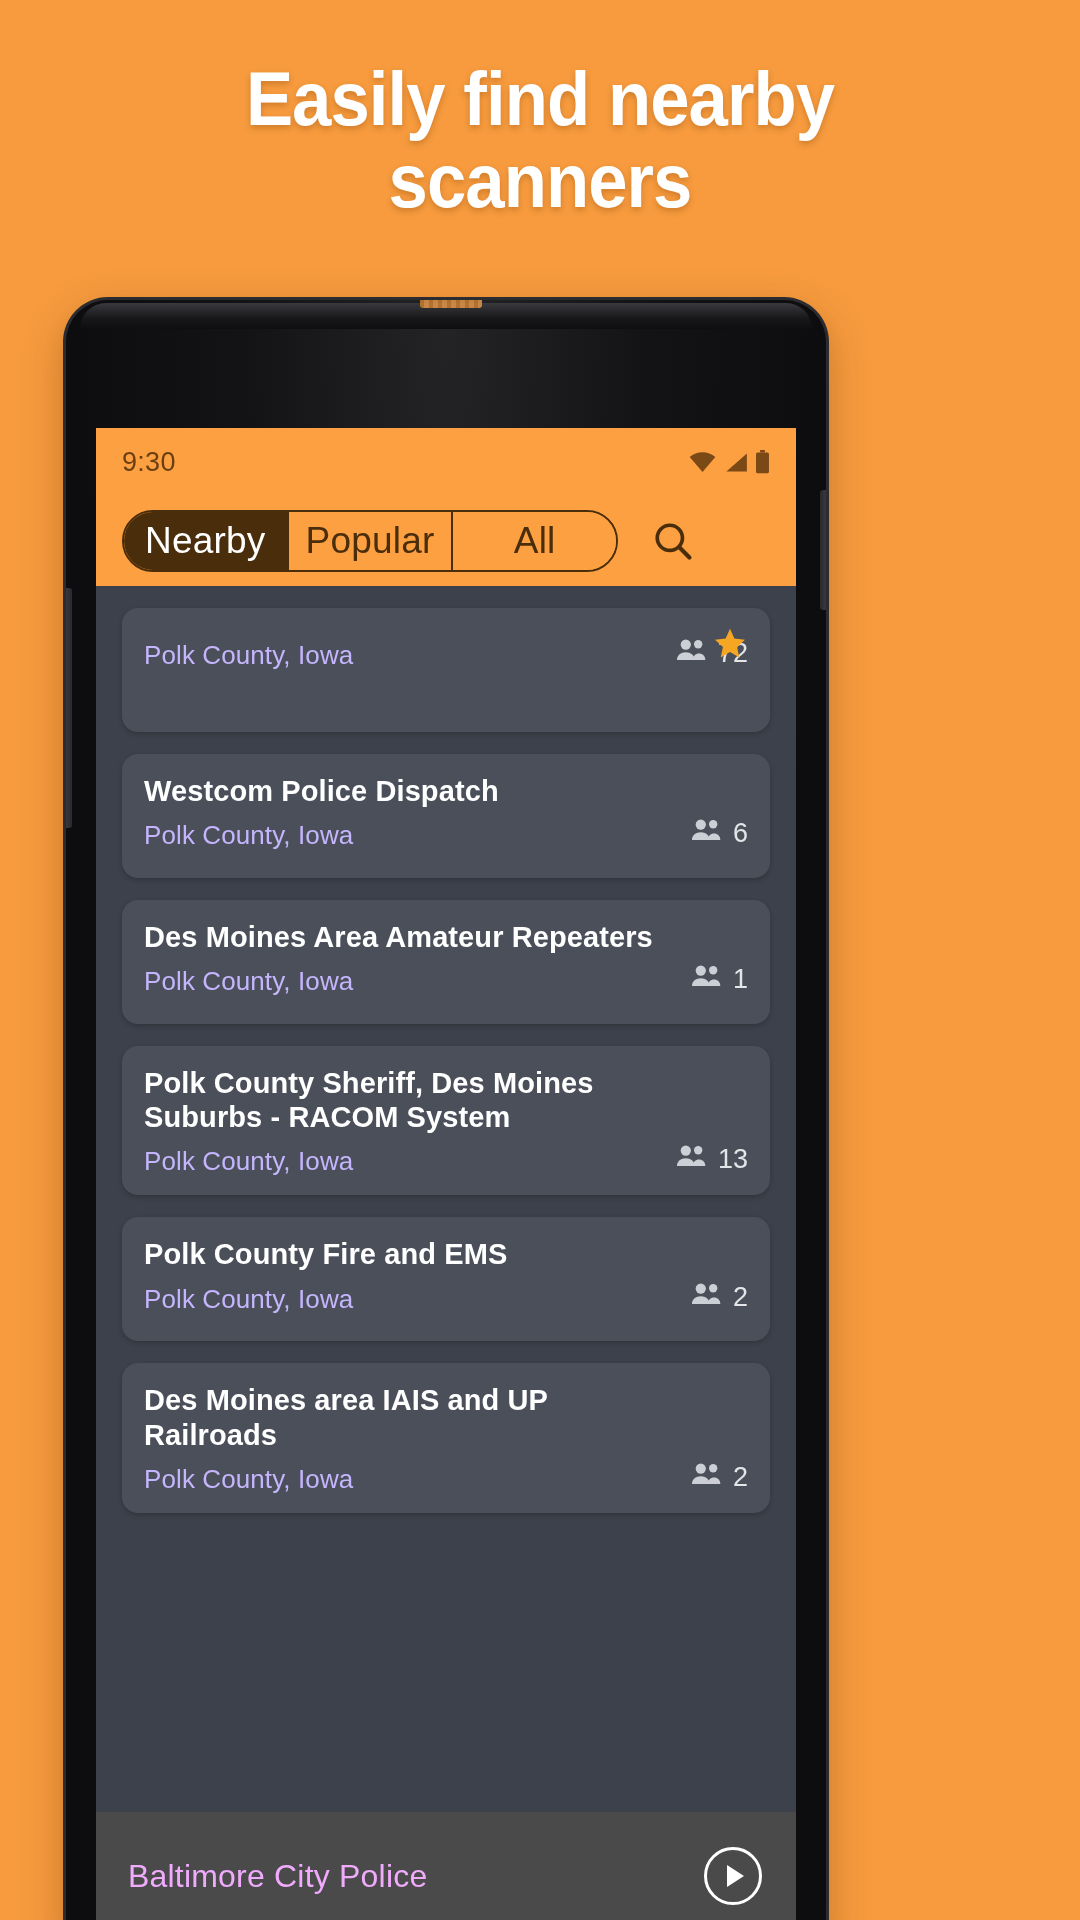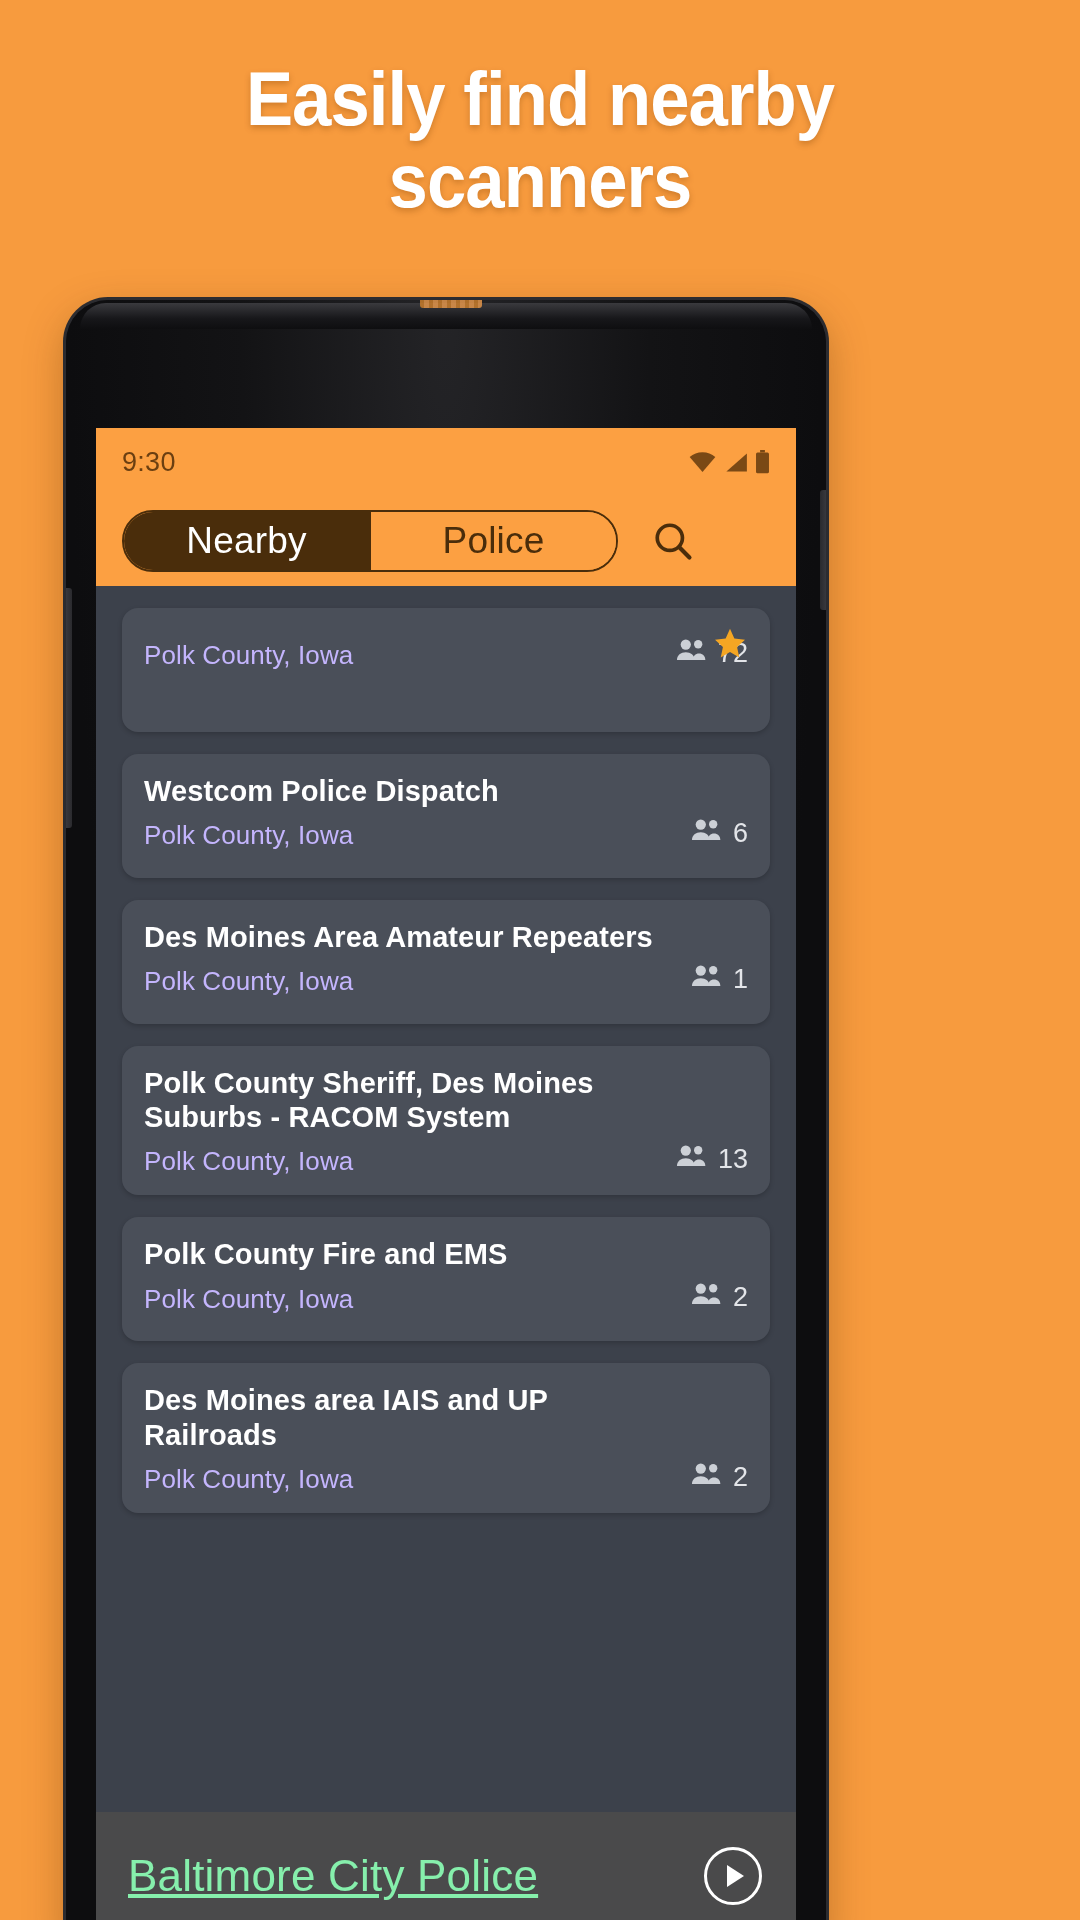--- a/index.html
+++ b/index.html
@@ -156,21 +156,21 @@
     width:36px; height:36px;
   }
 
   
   .player {
     position:absolute; left:0; bottom:0; width:700px; height:128px;
     background:#4A4A4B;
     display:flex; align-items:center; justify-content:space-between;
     padding:0 34px 0 32px;
   }
-  .player-title { font-size:44px; color:#86efac; letter-spacing:.2px;text-decoration:underline; }
+  .player-title { font-size:32px; color:#f0abfc; letter-spacing:.2px; }
   .play-btn {
     width:58px; height:58px; border-radius:50%;
     border:3px solid #FFFFFF;
     display:flex; align-items:center; justify-content:center;
   }
   .play-tri {
     width:0;height:0;
     border-left:17px solid #FFFFFF;
     border-top:11px solid transparent;
     border-bottom:11px solid transparent;
@@ -215,21 +215,22 @@
           <svg class="ico-batt" viewBox="0 0 12 20">
             <rect x="4" y="0" width="4" height="2" fill="#6B3F11" opacity=".9"></rect>
             <rect x="0.6" y="2" width="10.8" height="17.4" rx="1.3" fill="#6B3F11" opacity=".9"></rect>
           </svg>
         </div>
       </div>
 
       <div class="tabbar">
         <div class="segmented">
           <div class="seg active">Nearby</div>
-          <div class="seg">Police</div>
+          <div class="seg">Popular</div>
+          <div class="seg">All</div>
         </div>
         <div class="search-btn">
           <svg width="42" height="42" viewBox="0 0 24 24">
             <circle cx="10.2" cy="10.2" r="7.2" fill="none" stroke="#4A2D0B" stroke-width="2.1"></circle>
             <line x1="15.6" y1="15.6" x2="21.4" y2="21.4" stroke="#4A2D0B" stroke-width="2.4" stroke-linecap="round"></line>
           </svg>
         </div>
       </div>
 
       <div class="list">

